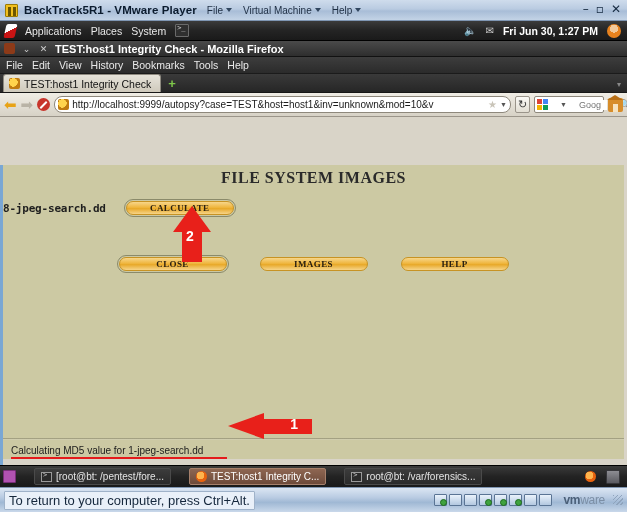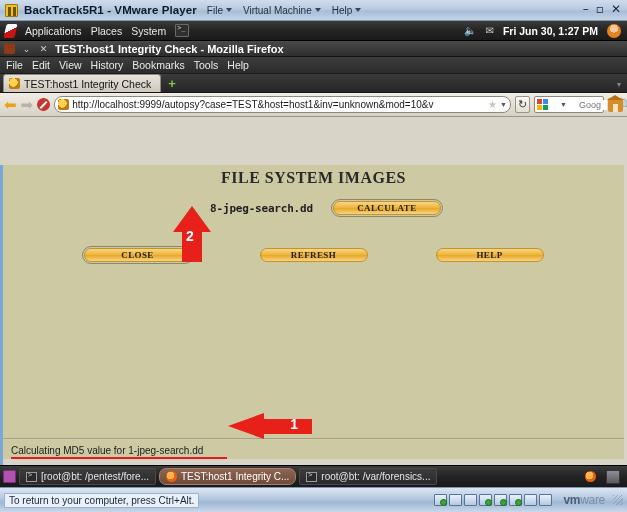--- a/index.html
+++ b/index.html
@@ -137,36 +137,36 @@
     position:absolute; left:3px; top:124px; width:621px; height:294px;
     background:#ccc9a3; overflow:hidden;
   }
   .page-scroll-l{ position:absolute; left:0; top:124px; width:3px; height:341px; background:#7aa7d4;}
   .page-title{
     text-align:center; margin-top:4px;
     font-family:"Liberation Serif", serif; font-weight:bold; font-size:16px;
     color:#2a2a2a; letter-spacing:.5px;
   }
   .row-img{
-    display:flex; align-items:center; justify-content:center; gap:20px; margin-top:14px;margin-left:24px;
+    display:flex; align-items:center; gap:20px; margin-top:14px;
   }
   .img-name{
     font-family:"DejaVu Sans Mono", monospace; font-size:11px; font-weight:bold; color:#1e1e1e;
     letter-spacing:-.2px;
   }
   .btn{
     display:inline-flex; align-items:center; justify-content:center;
     height:14px; border-radius:7px;
     background:linear-gradient(to bottom,#f7d68a 0%,#efb63f 45%,#e8a92a 55%,#f6d488 100%);
     border:1px solid #c79324;
     font-family:"Liberation Serif",serif; font-weight:bold; font-size:9px;
     color:#2a2010; letter-spacing:.4px;
   }
   .btn-calc{ width:108px; outline:1px solid #8a8a6a; outline-offset:1px;}
-  .btn-row{ display:flex; justify-content:center; gap:68px; margin-top:33px;text-align:right; }
+  .btn-row{ display:flex; justify-content:center; gap:33px; margin-top:42px;text-align:right; }
   .btn-wide{ width:108px; }
   .btn-close{ outline:1px solid #8a8a6a; outline-offset:1px;}
 
   .divider{ position:absolute; left:0; right:0; top:273px; height:2px;
     background:linear-gradient(to bottom,#8d8a6d,#e6e3c4); }
   .status-area{ position:absolute; left:8px; top:280px; }
   .status-line{ font-size:10px; color:#1c1c1c; white-space:nowrap; }
   .md5-line{
     display:inline-block; margin-top:1px; padding:0px 2px;
     font-family:"DejaVu Sans Mono",monospace; font-size:9.5px; font-weight:bold; color:#111;
@@ -185,48 +185,48 @@
   .arrow-up{ left:173px; top:206px; width:38px; height:56px;}
   .arrow-up .shaft{ position:absolute; left:9px; bottom:0; width:20px;height:32px;background:#e8201a;}
   .arrow-up .head{ position:absolute; left:0; top:0; width:0;height:0;
     border-left:19px solid transparent;border-right:19px solid transparent;border-bottom:26px solid #e8201a;}
   .arrow-up .lbl{ position:absolute; left:13px; top:22px; color:#fff;font-weight:bold;font-size:14px;}
 
   
   .taskbar{
     position:absolute; left:0; top:465px; width:627px; height:22px;
     background:linear-gradient(to bottom,#3b3b3b 0%,#232323 50%,#191919 100%);
-    border-top:1px solid #000; display:flex; align-items:center; gap:3px; padding:0 3px;
+    border-top:1px solid #000; display:flex; align-items:center; gap:18px; padding:0 3px;
   }
   .tb-show{ width:13px;height:13px;background:#b152b1;border:1px solid #7a2f7a;border-radius:1px;flex:none;}
   .tb-task{
     height:17px; display:flex;align-items:center;gap:4px; padding:0 6px;
     border:1px solid #4a4a4a; border-radius:2px;
     background:linear-gradient(to bottom,#3c3c3c,#2a2a2a);
     color:#e4e4e4; font-size:10px; white-space:nowrap; overflow:hidden;
   }
   .tb-task.active{
     background:linear-gradient(to bottom,#8e6652,#6d4a3a);
-    border-color:#a5806c; color:#fff;border-radius:7px;
+    border-color:#a5806c; color:#fff;
   }
   .tb-ico-term{ width:11px;height:10px;border:1px solid #9a9a9a;background:#2a2a2a;flex:none;position:relative;}
   .tb-ico-term:after{content:">";position:absolute;left:1px;top:-2px;font-size:7px;color:#ccc;font-family:"DejaVu Sans Mono",monospace;}
   .tb-ico-ff{ width:11px;height:11px;border-radius:50%;
     background:radial-gradient(circle at 40% 40%,#ffb44d 0 40%,#e8620e 41% 100%);flex:none;}
   .tb-right{ margin-left:auto; display:flex; align-items:center; gap:10px; padding-right:4px;}
   .tb-trash{ width:14px;height:14px;background:linear-gradient(to bottom,#8d8d93,#5a5a60);border:1px solid #36363a;border-radius:1px;}
 
   
   .vm-status{
     position:absolute; left:0; top:487px; width:627px; height:25px;
     background:linear-gradient(to bottom,#dbe6f3 0%,#b9cbe2 40%,#9fb8d4 60%,#c9d8ea 100%);
     border-top:1px solid #7f96b3; display:flex; align-items:center; padding:0 4px;
   }
   .vm-hint{
-    flex:none; font-size:10px; color:#15273c; background:#e9f0f9; border:1px solid #9fb2c9;
+    flex:none; font-size:13px; color:#15273c; background:#e9f0f9; border:1px solid #9fb2c9;
     padding:1px 4px; border-radius:1px; white-space:nowrap;text-align:center;
   }
   .vm-tray{ margin-left:auto; display:flex; align-items:center; gap:2px; }
   .tray-ico{ width:13px;height:12px;border:1px solid #5a7494;border-radius:1px;
     background:linear-gradient(to bottom,#eaf2fb,#b3c8e0); position:relative;}
   .tray-ico.g:after{content:"";position:absolute;right:-1px;bottom:-1px;width:5px;height:5px;
     border-radius:50%;background:#3fa23f;border:1px solid #1d6b1d;}
   .vmware-brand{ margin-left:9px; font-size:12px; font-weight:bold; color:#4a5f78;letter-spacing:-.3px;}
   .vmware-brand span{ font-weight:normal; color:#7b8ea5; }
   .vm-grip{ margin-left:6px; width:10px;height:10px;
@@ -331,21 +331,21 @@
     <div class="page">
       <div class="page-title">FILE SYSTEM IMAGES</div>
 
       <div class="row-img">
         <span class="img-name">8-jpeg-search.dd</span>
         <span class="btn btn-calc">CALCULATE</span>
       </div>
 
       <div class="btn-row">
         <span class="btn btn-wide btn-close">CLOSE</span>
-        <span class="btn btn-wide">REFRESH</span>
+        <span class="btn btn-wide">IMAGES</span>
         <span class="btn btn-wide">HELP</span>
       </div>
 
       <div class="divider"></div>
 
       <div class="status-area">
         <div class="status-line">Calculating MD5 value for 1-jpeg-search.dd</div>
         <div class="md5-line">MD5: 9BDB9C76B80E90D155806A1FC7846DB5</div>
         
       </div>

